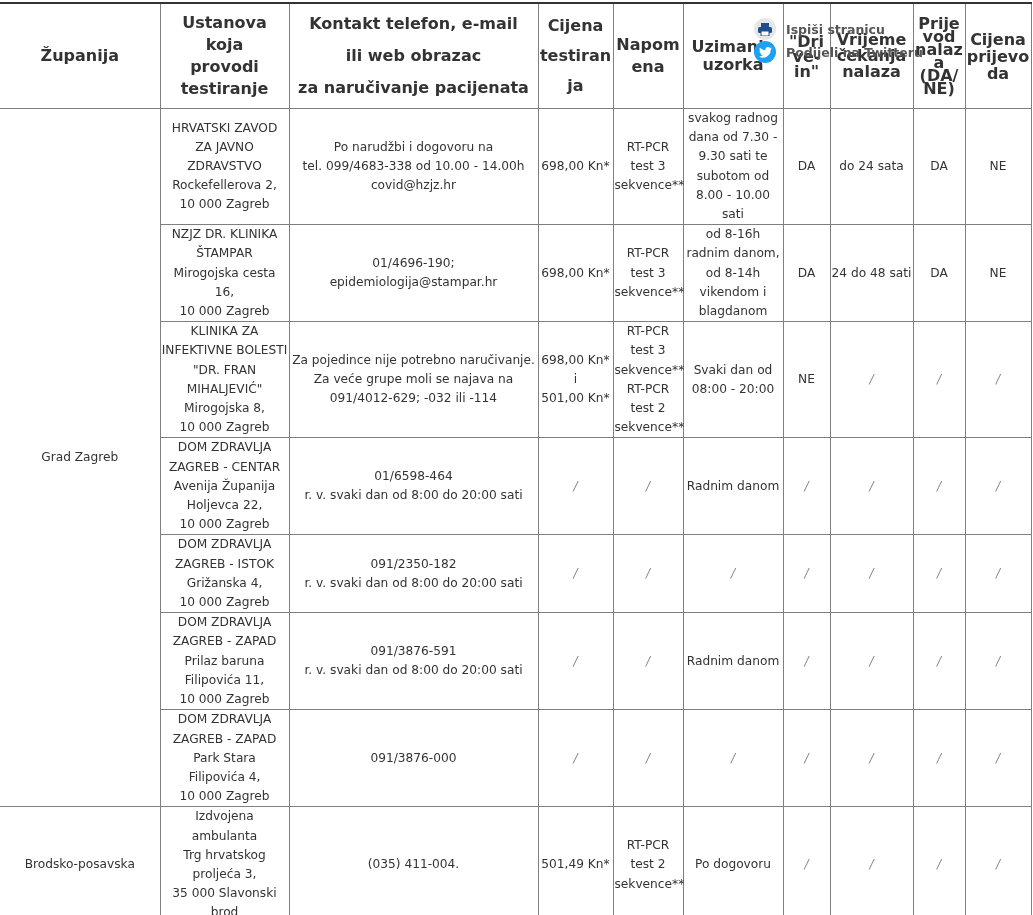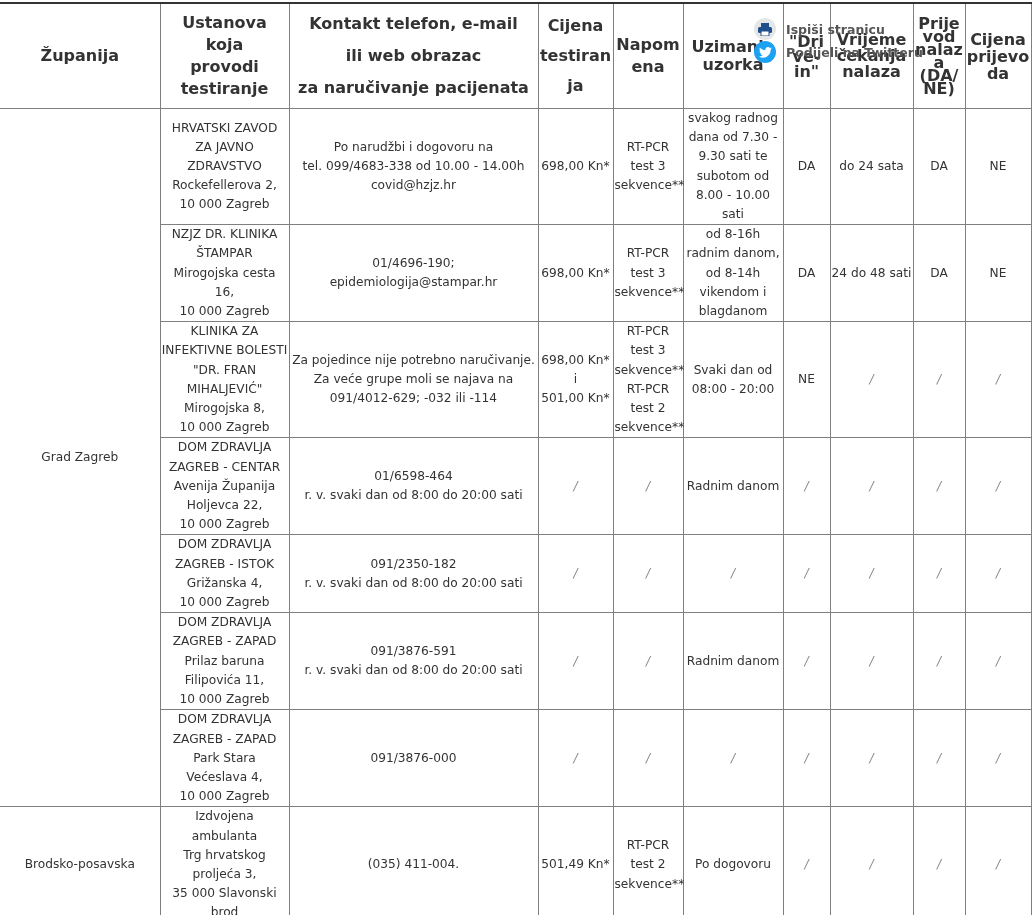--- a/index.html
+++ b/index.html
@@ -301,21 +301,21 @@
         <td class="slash nowrap">/</td>
         <td class="slash nowrap">/</td>
         <td class="slash nowrap">/</td>
         <td class="slash nowrap">/</td>
       </tr>
       <tr style="height: 96px;">
         <td>
           <div>DOM ZDRAVLJA</div>
           <div>ZAGREB - ZAPAD</div>
           <div>Park Stara</div>
-          <div>Većeslava 4,</div>
+          <div>Filipovića 4,</div>
           <div>10 000 Zagreb</div>
         </td>
         <td class="nowrap">
           <div>091/3876-000</div>
         </td>
         <td class="slash nowrap">
           <div>/</div>
         </td>
         <td class="slash nowrap">
           <div>/</div>

